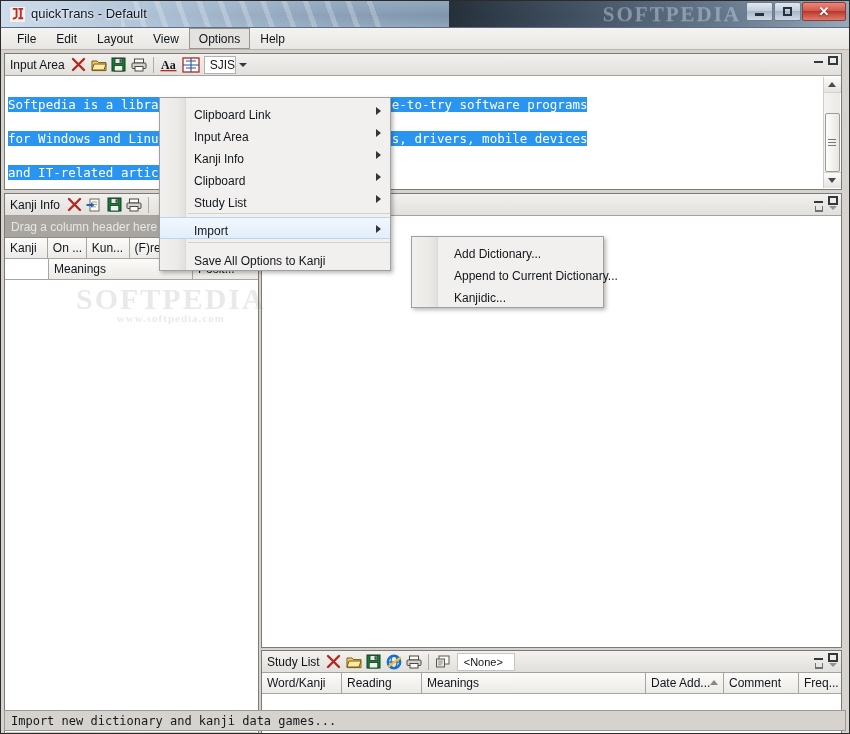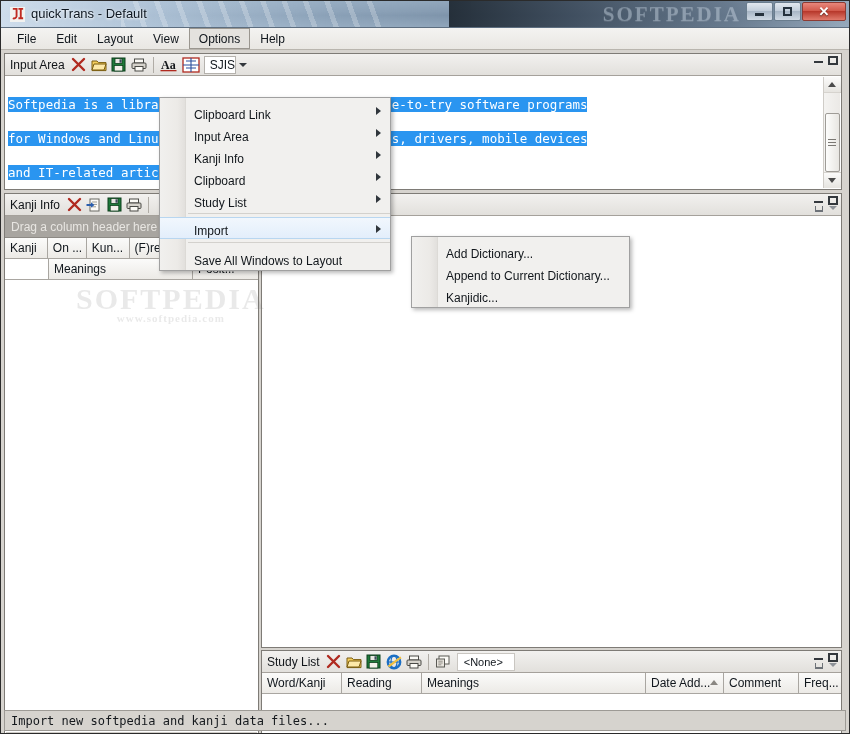--- a/index.html
+++ b/index.html
@@ -630,29 +630,29 @@
       <div class="psep"></div>
 
       <div class="pmi hl">
         <span>Import</span>
         <span class="arrow"></span>
       </div>
 
       <div class="psep"></div>
 
       <div class="pmi">
-        <span>Save All Windows to Layout</span>
-      </div>
-    </div>
-
-    <div class="popup" style="left:410px; top:186px; width:219px;">
+        <span>Save All Options to Kanji</span>
+      </div>
+    </div>
+
+    <div class="popup" style="left:410px; top:186px; width:193px;padding-left:8px;">
       <div class="gutter"></div>
       <div class="pmi">Add Dictionary...</div>
       <div class="pmi">Append to Current Dictionary...</div>
       <div class="pmi">Kanjidic...</div>
     </div>
 
     <div class="statusbar">
-      <span>Import new softpedia and kanji data files...</span>
+      <span>Import new dictionary and kanji data games...</span>
     </div>
 
   </div>
 </div>
 
 </body></html>

